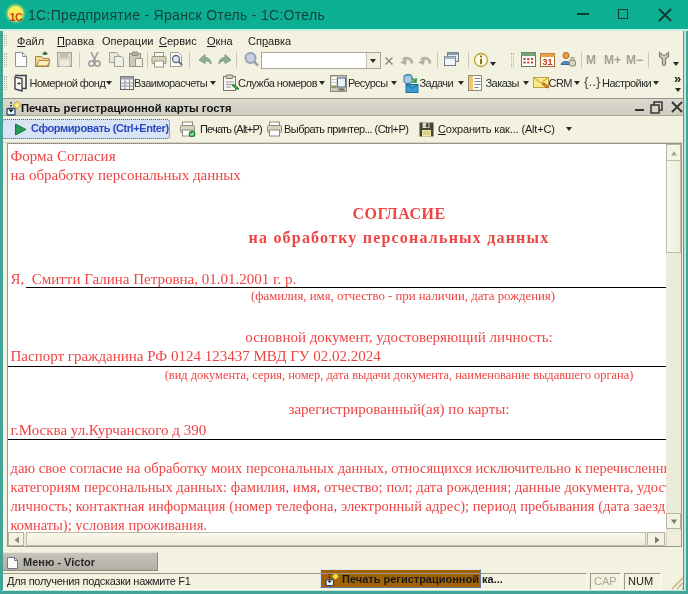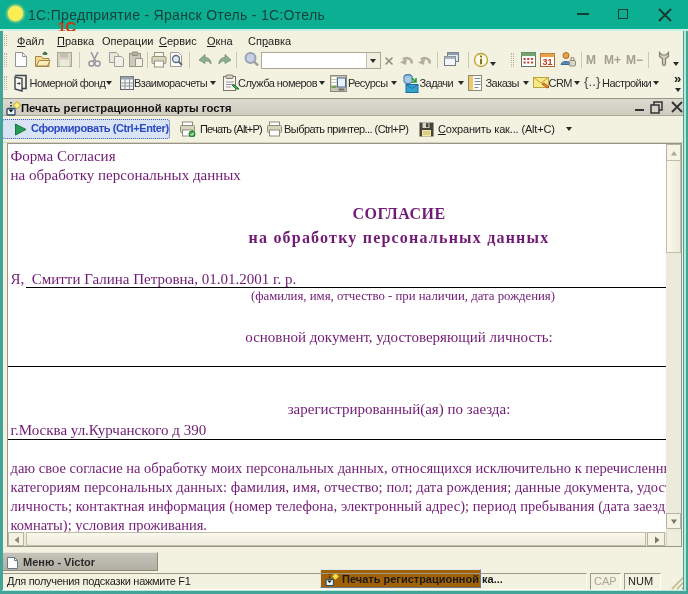--- a/index.html
+++ b/index.html
@@ -5,39 +5,39 @@
 * { margin:0; padding:0; box-sizing:border-box; }
 html,body { width:688px; height:594px; overflow:hidden; }
 body { font-family:"Liberation Sans", sans-serif; background:#42a496; position:relative; }
 #win { position:absolute; left:0; top:0; width:688px; height:594px; }
 .abs { position:absolute; }
 
 
 #titlebar { left:0; top:0; width:688px; height:29px; background:#0caf92; }
 #titlehl { left:0; top:29px; width:688px; height:2px; background:#c8f0e2; }
 #logo { left:8px; top:6px; width:15px; height:15px; border-radius:50%; background:#f9ef55; box-shadow:0 0 3px 1px rgba(250,240,120,0.9); }
-#logo span { position:absolute; left:1.5px; top:12px; font-size:15px; font-weight:bold; color:#d43710; letter-spacing:-0.5px;padding-left:48px; }
+#logo span { position:absolute; left:1.5px; top:5px; font-size:11px; font-weight:bold; color:#d43710; letter-spacing:-0.5px; }
 #title-text { left:28px; top:7px; font-size:14px; letter-spacing:0.3px; font-weight:normal; color:#15423c; }
 .tbtn { color:#153c33; }
 
 
 #main { left:3px; top:31px; width:680px; height:560px; background:#f3f1df; }
 
 
 .grip { width:3px; border-left:1px dotted #b4b1a0; border-right:1px dotted #b4b1a0; }
 .menuitem { position:absolute; top:4px; font-size:11px; color:#1c1c1c; }
 u { text-decoration-thickness:1px; }
 
 
 .sep { position:absolute; width:1px; background:#cac7b5; }
 .tb2txt { position:absolute; top:6px; font-size:11px; letter-spacing:-0.55px; color:#2a2a2a; white-space:nowrap; }
 .darr { position:absolute; width:0; height:0; border-left:3.5px solid transparent; border-right:3.5px solid transparent; border-top:4px solid #2a2a2a; }
 
 
-#doc { font-family:"Liberation Serif", serif; color:#701a75; }
+#doc { font-family:"Liberation Serif", serif; color:#ef4444; }
 .dline { position:absolute; white-space:nowrap; font-size:15px; line-height:15px; }
 .small1 { font-size:12.8px; line-height:13px; } .small2 { font-size:12.4px; line-height:13px; } .para { font-size:14.5px; line-height:14.5px; }
 .ctr { transform:translateX(-50%); }
 .hline { position:absolute; height:1px; background:#000; left:1px; width:657px; }
 
 
 .sunk { border:1px solid; border-color:#9b9888 #fffef4 #fffef4 #9b9888; }
 </style>
 </head>
 <body>
@@ -331,22 +331,24 @@
 
     <div class="abs" style="left:0px; top:0px; width:658px; height:388px; background:#fff; overflow:hidden;" id="doc">
       <div class="dline" style="left:2.5px; top:5px;">Форма Согласия</div>
       <div class="dline" style="left:2.5px; top:24.3px;">на обработку персональных данных</div>
       <div class="dline ctr" style="left:391px; top:62.4px; font-weight:bold; font-size:16px; line-height:16px; letter-spacing:0.5px;">СОГЛАСИЕ</div>
       <div class="dline ctr" style="left:391px; top:85.7px; font-weight:bold; font-size:16px; line-height:16px; letter-spacing:1.2px;">на обработку персональных данных</div>
       <div class="dline" style="left:2.5px; top:128.2px;">Я,&nbsp; Смитти Галина Петровна, 01.01.2001 г. р.</div>
       <div class="hline" style="top:142.5px; left:18px; width:640px;"></div>
       <div class="dline ctr" style="left:391px; top:185.5px;">основной документ, удостоверяющий личность:</div>
       <div class="dline small1 ctr" style="left:395px; top:145.8px;">(фамилия, имя, отчество - при наличии, дата рождения)</div>
+      <div class="dline" style="left:2.5px; top:205px;">Паспорт гражданина РФ 0124 123437 МВД ГУ 02.02.2024</div>
       <div class="hline" style="top:222px; left:0px; width:658px;"></div>
-      <div class="dline ctr" style="left:391px; top:258px;">зарегистрированный(ая) по заезда:</div>
+      <div class="dline small2 ctr" style="left:391px; top:225.4px;">(вид документа, серия, номер, дата выдачи документа, наименование выдавшего органа)</div>
+      <div class="dline ctr" style="left:391px; top:258px;">зарегистрированный(ая) по карты:</div>
       <div class="dline" style="left:2.5px; top:279px;">г.Москва ул.Курчанского д 390</div>
       <div class="hline" style="top:295px; left:0px; width:658px;"></div>
       <div class="dline para" style="left:2.5px; top:316.5px;">даю свое согласие на обработку моих персональных данных, относящихся исключительно к перечисленным</div>
       <div class="dline para" style="left:2.5px; top:335.7px; letter-spacing:0.05px;">категориям персональных данных: фамилия, имя, отчество; пол; дата рождения; данные документа, удостоверяющего</div>
       <div class="dline para" style="left:2.5px; top:355px; letter-spacing:0.05px;">личность; контактная информация (номер телефона, электронный адрес); период пребывания (дата заезда и дата</div>
       <div class="dline para" style="left:2.5px; top:374.2px;">комнаты); условия проживания.</div>
     </div>
 
     <div class="abs" style="left:658px; top:0; width:15px; height:388px; background:#eceadb;">
       <div class="abs" style="left:0; top:0; width:15px; height:17px; background:#f6f4e4; border:1px solid #b7b4a2;"></div>

